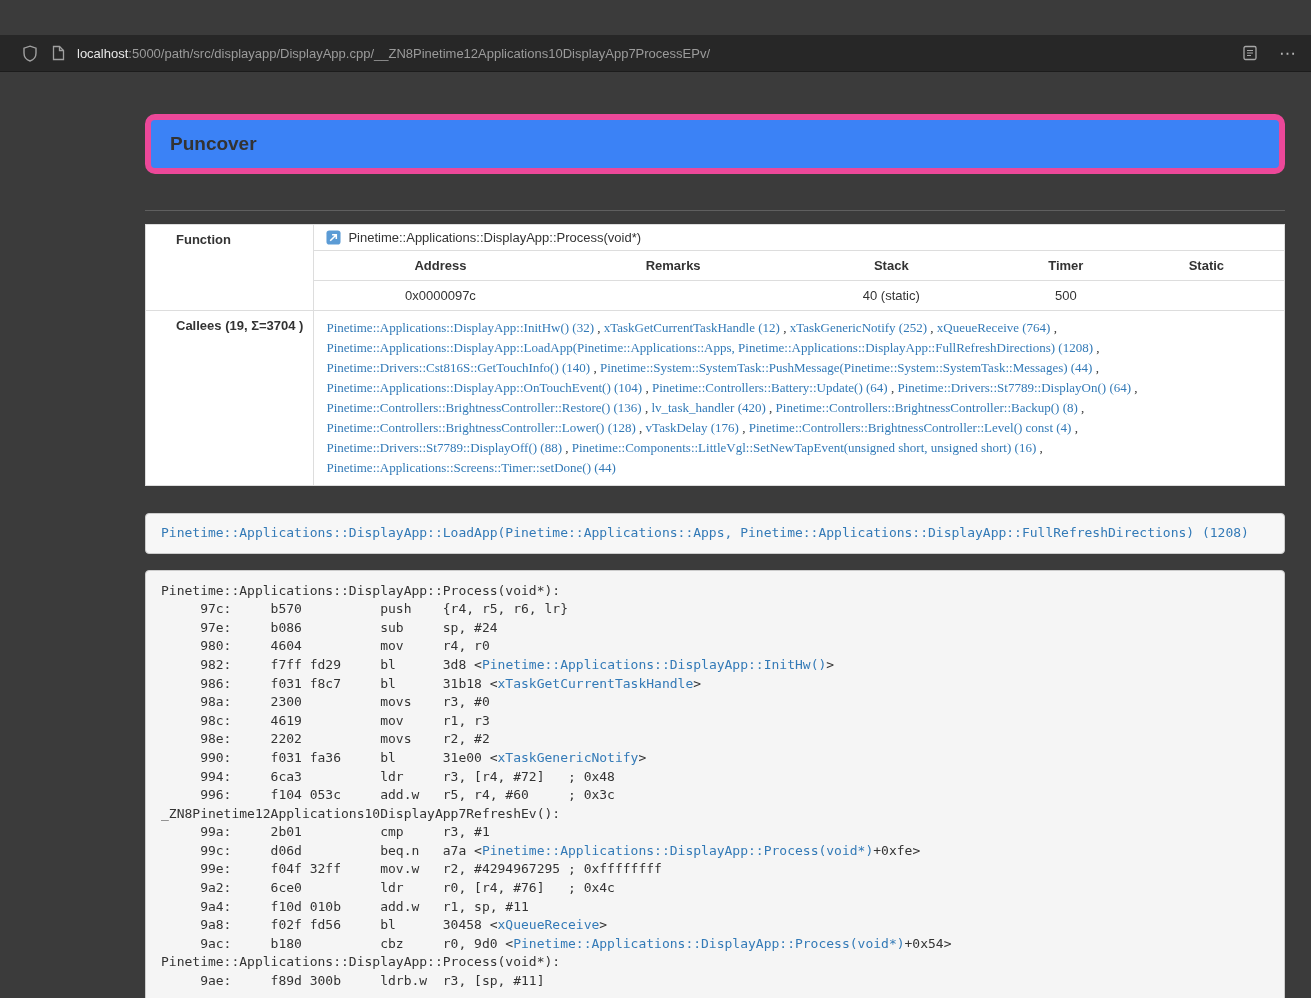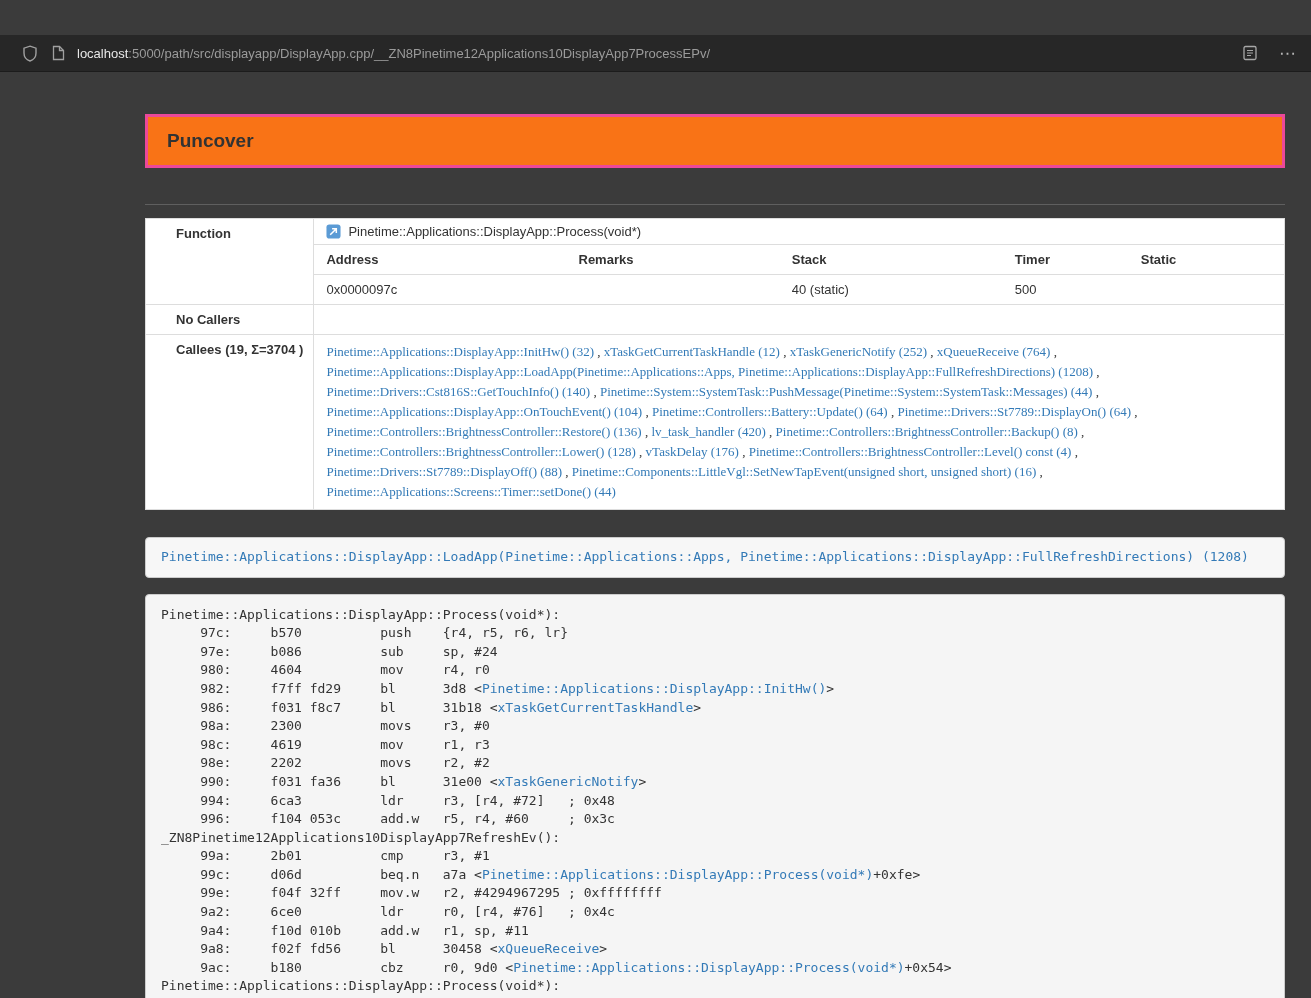--- a/index.html
+++ b/index.html
@@ -41,23 +41,23 @@
     line-height: 1;
     cursor: pointer;
     letter-spacing: 1px;
   }
 
   
   .container { width: 1140px; margin-left: 145px; }
 
   .title-panel {
     margin-top: 42px;
-    background: #f97316;
-    border: 3px solid #ec4899;
-    border-radius: 0;
+    background: #3b82f6;
+    border: 6px solid #ec4899;
+    border-radius: 10px;
     padding: 13px 19px;
   }
   .title-panel h1 {
     margin: 0;
     font-size: 19px;
     font-weight: 600;
     color: #333;
   }
 
   hr.rule {
@@ -103,21 +103,21 @@
     border-bottom: 1px solid #ddd;
     display: flex;
     align-items: center;
     gap: 7px;
   }
   table.inner {
     width: 100%;
     border-collapse: collapse;
   }
   table.inner th, table.inner td {
-    text-align: left;
+    text-align: center;
     padding: 7px 12px;
     font-size: 13px;
     color: #333;
   }
   table.inner th { font-weight: bold; border-bottom: 1px solid #ddd; }
   td.callees-cell {
     padding: 7px 12px;
     line-height: 20px;
     font-family: Liberation Serif, serif;
   }
@@ -218,24 +218,20 @@
                 <td></td>
                 <td>40 (static)</td>
                 <td>500</td>
                 <td></td>
               </tr>
             </tbody>
           </table>
         </td>
       </tr>
       <tr>
-        <th class="rowlab">No Callers</th>
-        <td class="plain-cell"></td>
-      </tr>
-      <tr>
         <th class="rowlab">Callees (19, Σ=3704 )</th>
         <td class="callees-cell"><a href="#">Pinetime::Applications::DisplayApp::InitHw() (32)</a><span> , </span><a href="#">xTaskGetCurrentTaskHandle (12)</a><span> , </span><a href="#">xTaskGenericNotify (252)</a><span> , </span><a href="#">xQueueReceive (764)</a><span> , </span><a href="#">Pinetime::Applications::DisplayApp::LoadApp(Pinetime::Applications::Apps, Pinetime::Applications::DisplayApp::FullRefreshDirections) (1208)</a><span> , </span><a href="#">Pinetime::Drivers::Cst816S::GetTouchInfo() (140)</a><span> , </span><a href="#">Pinetime::System::SystemTask::PushMessage(Pinetime::System::SystemTask::Messages) (44)</a><span> , </span><a href="#">Pinetime::Applications::DisplayApp::OnTouchEvent() (104)</a><span> , </span><a href="#">Pinetime::Controllers::Battery::Update() (64)</a><span> , </span><a href="#">Pinetime::Drivers::St7789::DisplayOn() (64)</a><span> , </span><a href="#">Pinetime::Controllers::BrightnessController::Restore() (136)</a><span> , </span><a href="#">lv_task_handler (420)</a><span> , </span><a href="#">Pinetime::Controllers::BrightnessController::Backup() (8)</a><span> , </span><a href="#">Pinetime::Controllers::BrightnessController::Lower() (128)</a><span> , </span><a href="#">vTaskDelay (176)</a><span> , </span><a href="#">Pinetime::Controllers::BrightnessController::Level() const (4)</a><span> , </span><a href="#">Pinetime::Drivers::St7789::DisplayOff() (88)</a><span> , </span><a href="#">Pinetime::Components::LittleVgl::SetNewTapEvent(unsigned short, unsigned short) (16)</a><span> , </span><a href="#">Pinetime::Applications::Screens::Timer::setDone() (44)</a></td>
       </tr>
     </tbody>
   </table>
 
   <div class="highlight-box">
     <a href="#">Pinetime::Applications::DisplayApp::LoadApp(Pinetime::Applications::Apps, Pinetime::Applications::DisplayApp::FullRefreshDirections) (1208)</a>
   </div>
 

